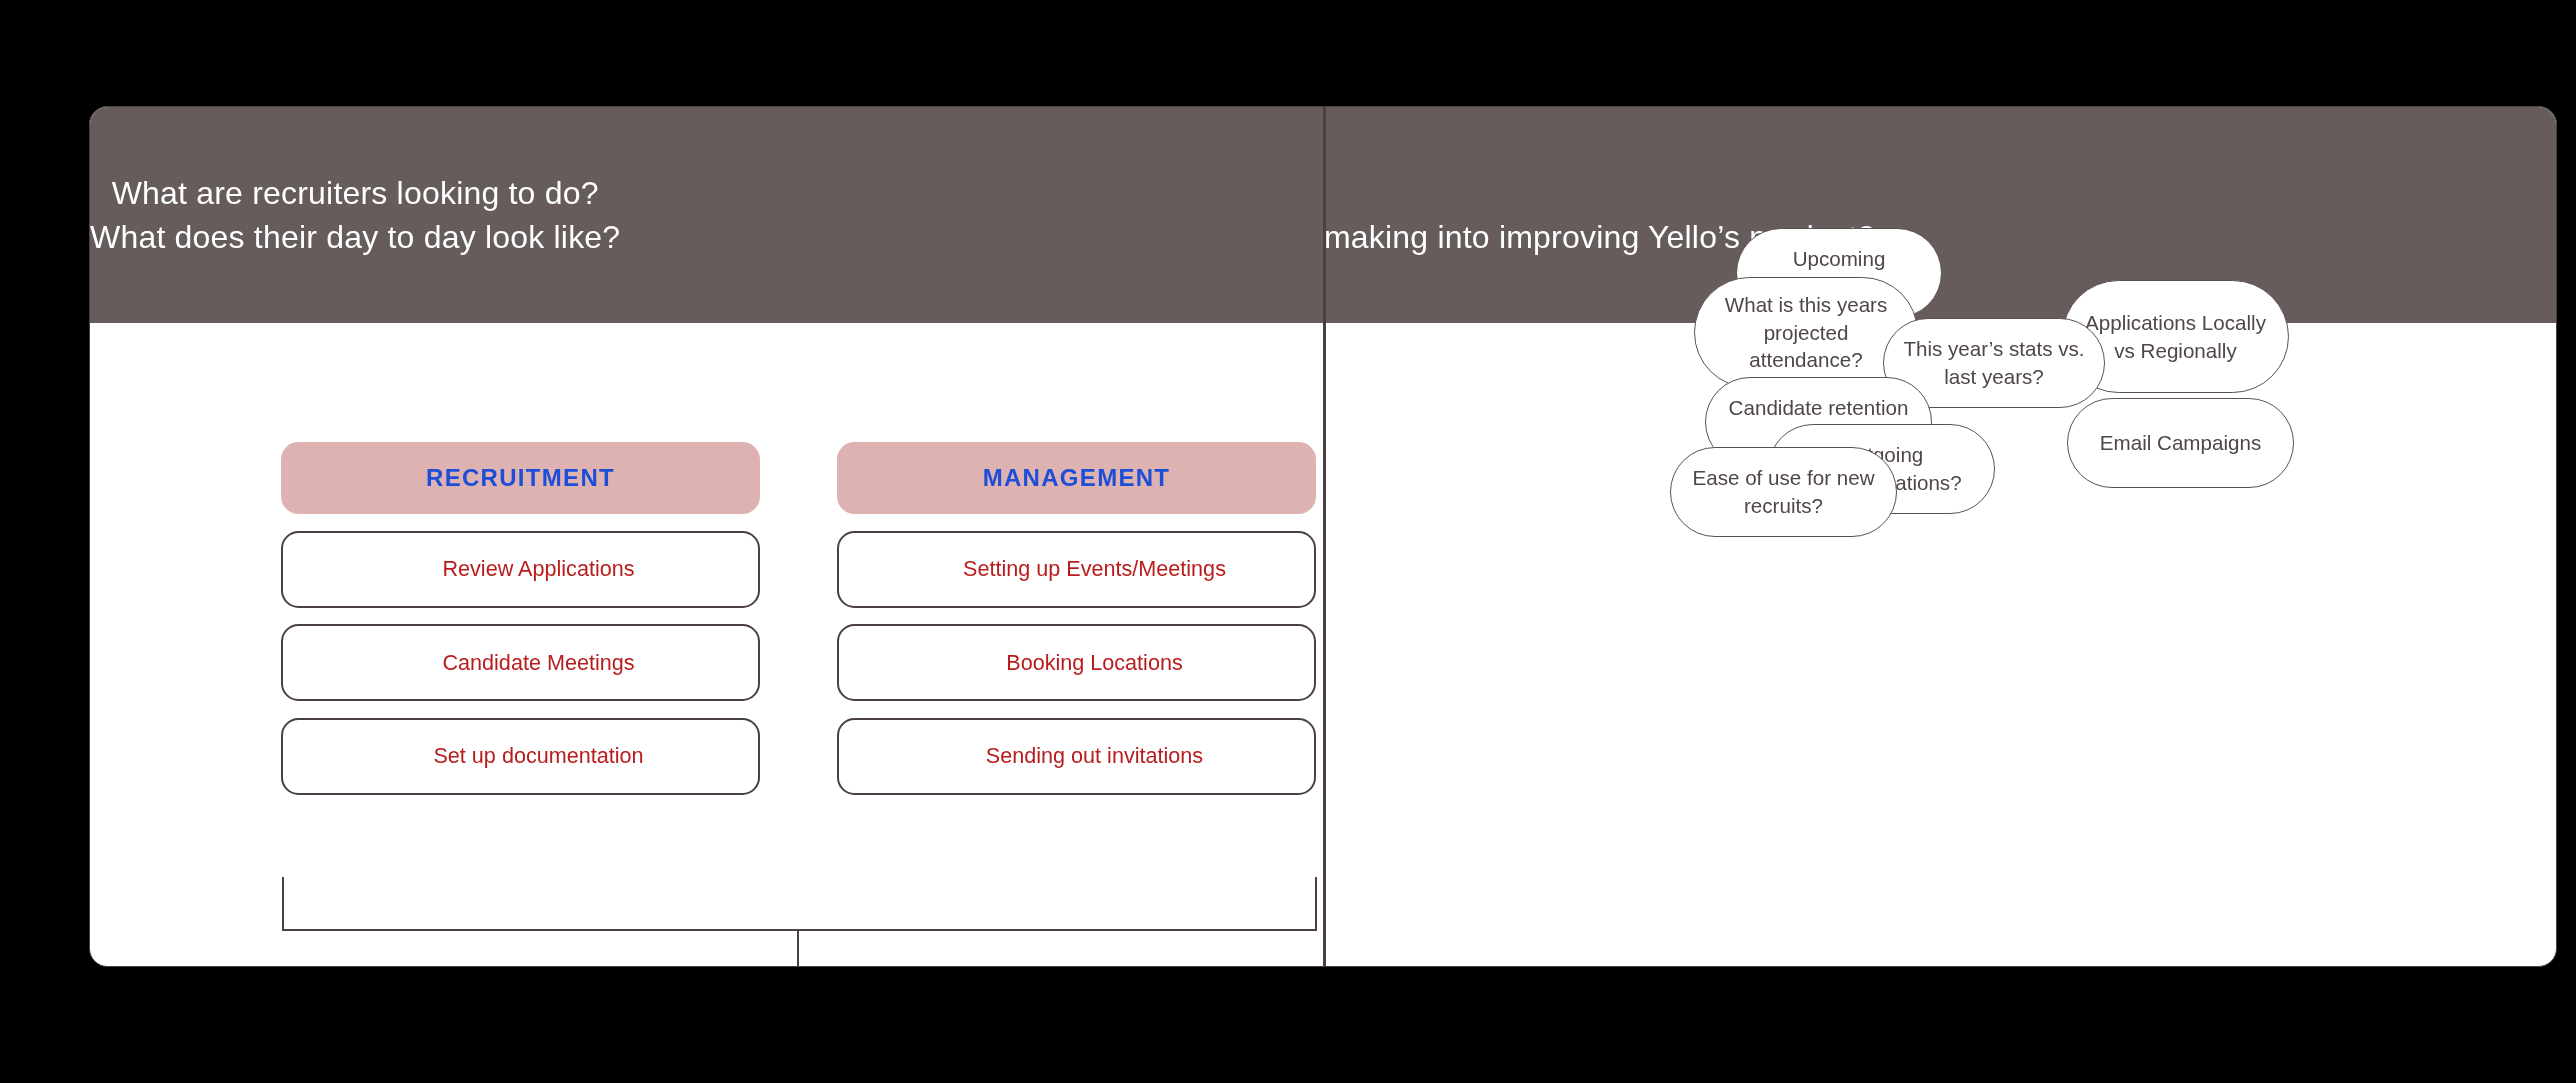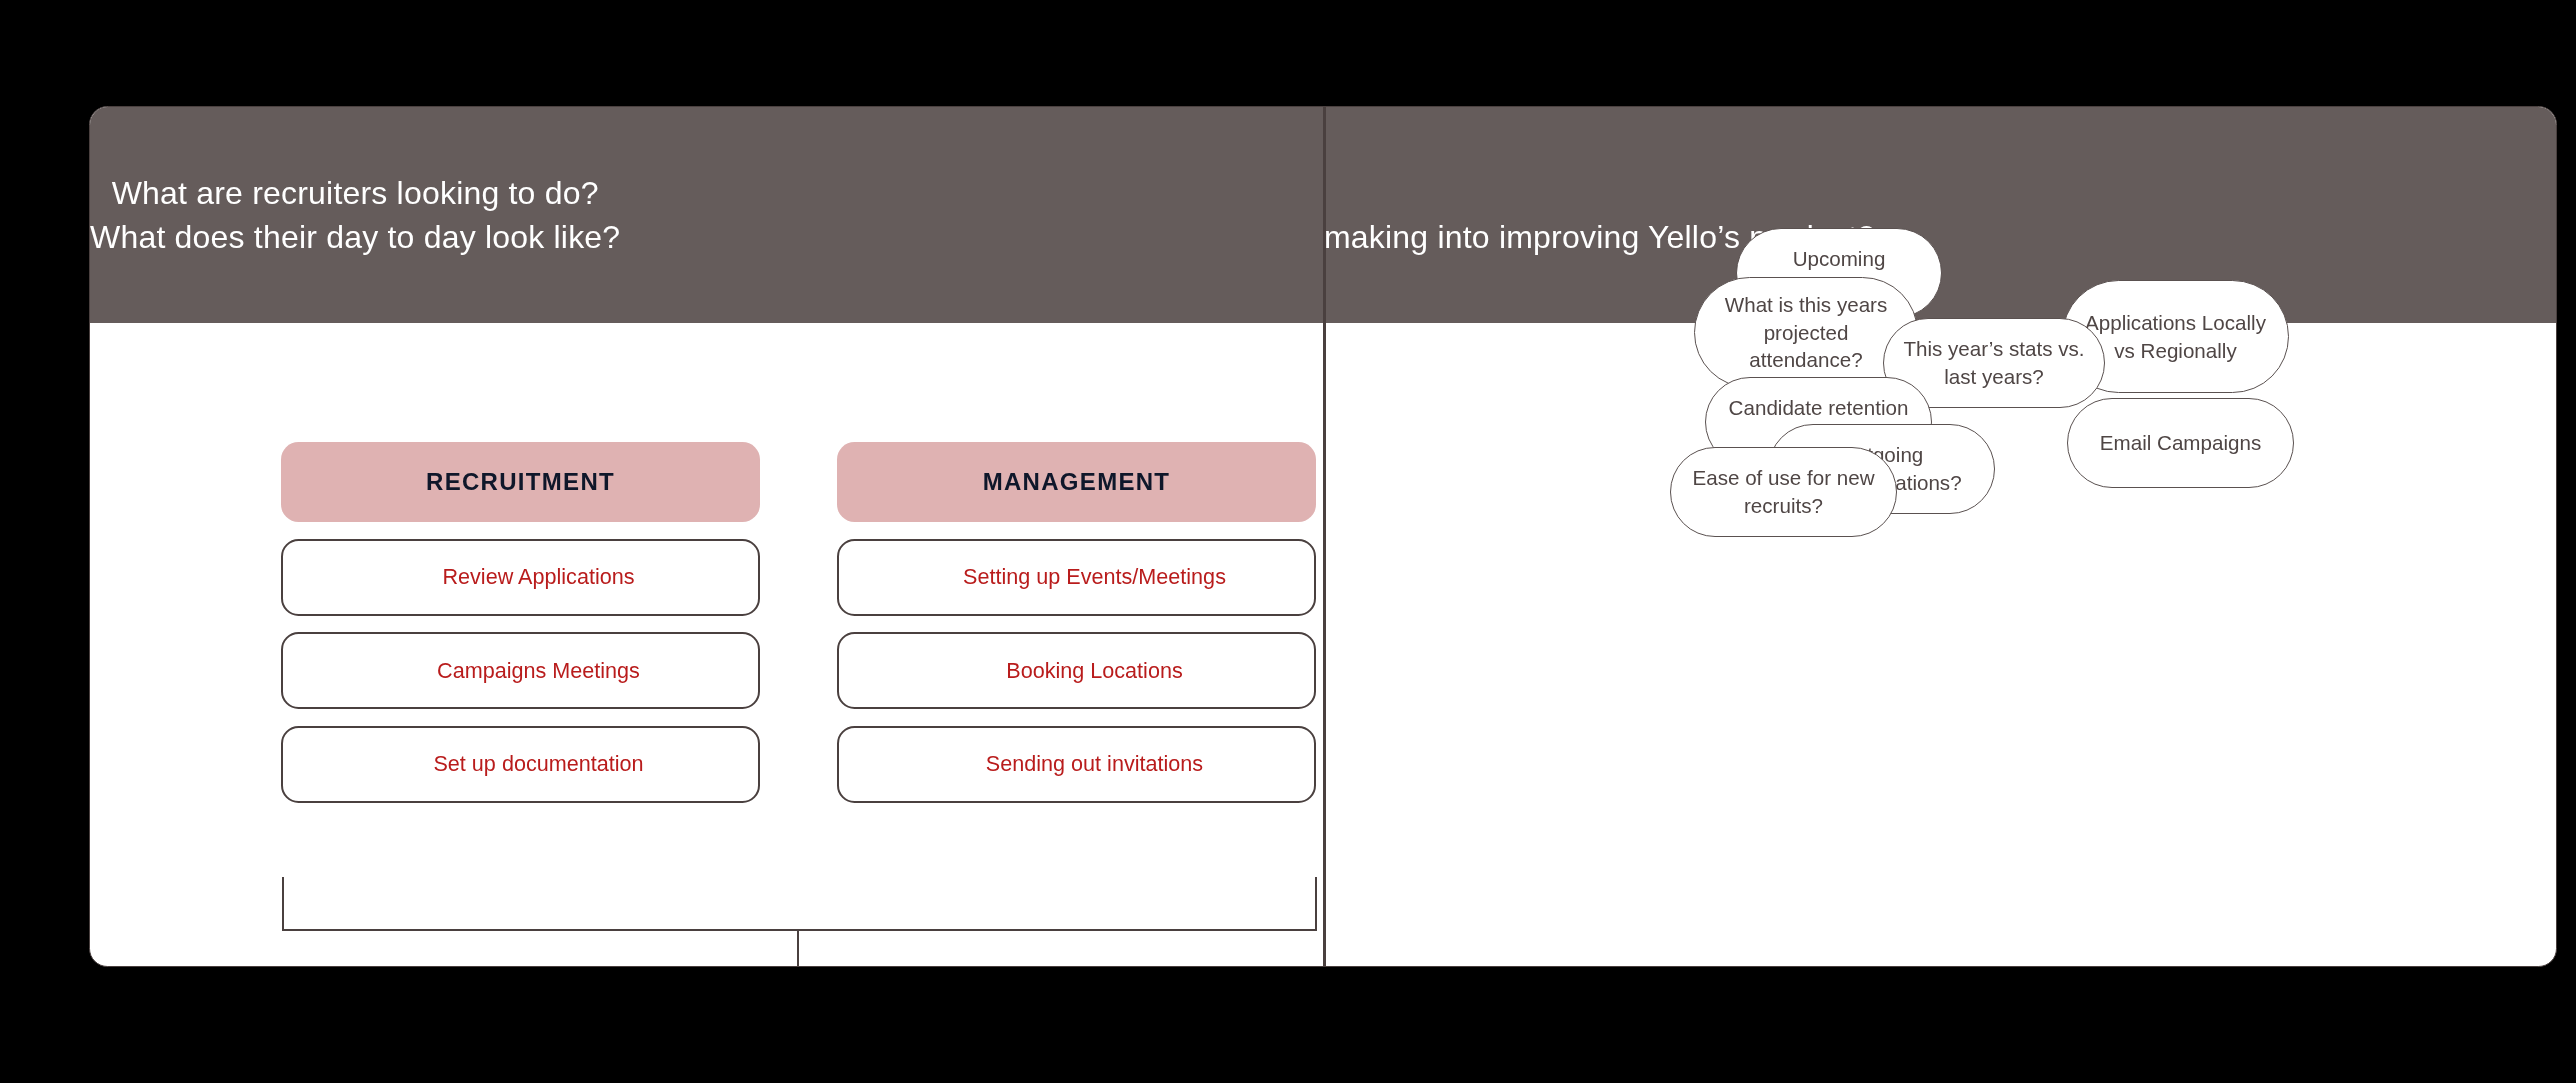--- a/index.html
+++ b/index.html
@@ -27,23 +27,23 @@
   }
   #divider{
     position:absolute;left:1233px;top:0;width:2.6px;height:100%;
     background:#4a403f;z-index:40;
   }
   
   .col{position:absolute;top:335px;width:479px;}
   #col-recruitment{left:191px;}
   #col-management:is(div){left:747px;}
   .pill{
-    height:80px;border-radius:17.5px;background:#dfb2b2;
+    height:72px;border-radius:17.5px;background:#dfb2b2;
     display:flex;align-items:center;justify-content:center;
-    color:#0f172a;font-size:24px;font-weight:700;letter-spacing:1.3px;
+    color:#1d4ed8;font-size:24px;font-weight:700;letter-spacing:1.3px;
   }
   .task-card{
     height:77px;margin-top:16.5px;border-radius:17.5px;background:#fff;
     border:2.1px solid #4a403f;box-sizing:border-box;
     display:flex;align-items:center;justify-content:center;
     color:#b91c1c;font-size:21.6px;font-weight:400;padding-left:36px;
   }
   
   #bracket{
     position:absolute;left:192px;top:770px;width:1035px;height:54px;
@@ -75,21 +75,21 @@
     <div class="panel-header">
       <h2>
         <span>What are recruiters looking to do?</span><br>
         <span>What does their day to day look like?</span>
       </h2>
     </div>
 
     <div class="col" id="col-recruitment">
       <div class="pill">RECRUITMENT</div>
       <div class="task-card">Review Applications</div>
-      <div class="task-card">Campaigns Meetings</div>
+      <div class="task-card">Candidate Meetings</div>
       <div class="task-card">Set up documentation</div>
     </div>
 
     <div class="col" id="col-management" style="left:747px">
       <div class="pill">MANAGEMENT</div>
       <div class="task-card">Setting up Events/Meetings</div>
       <div class="task-card">Booking Locations</div>
       <div class="task-card">Sending out invitations</div>
     </div>
 

